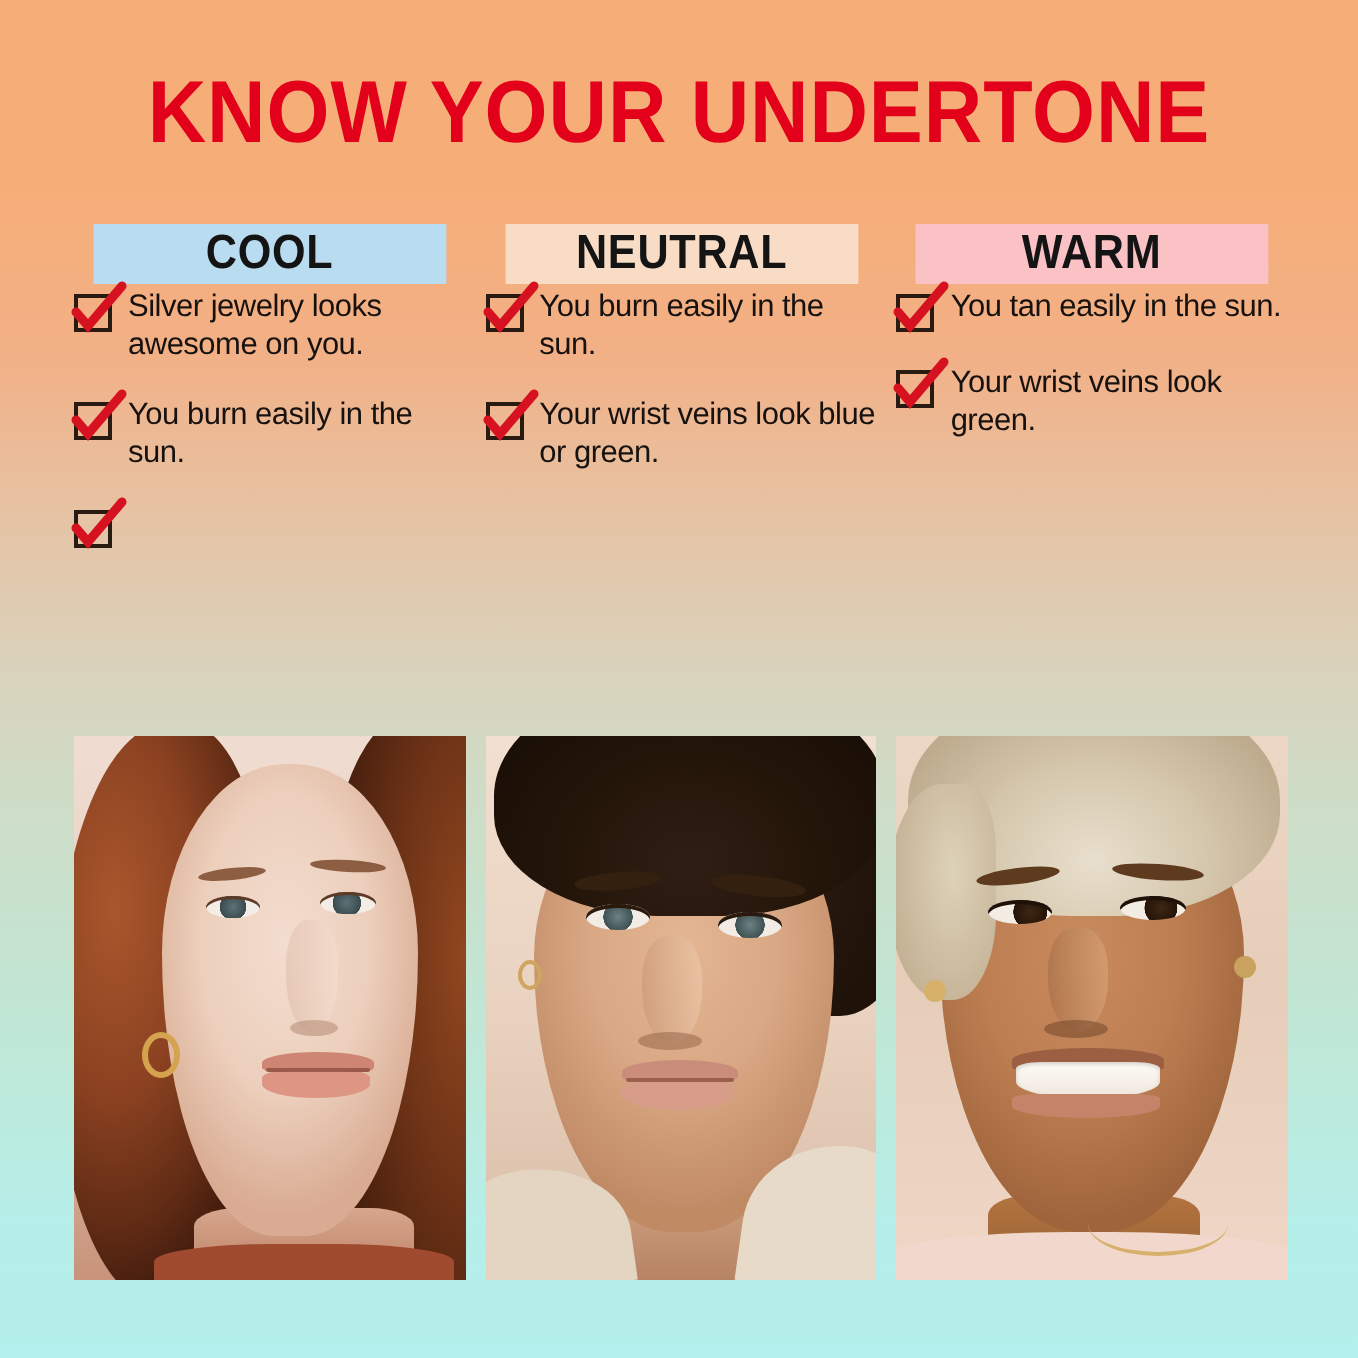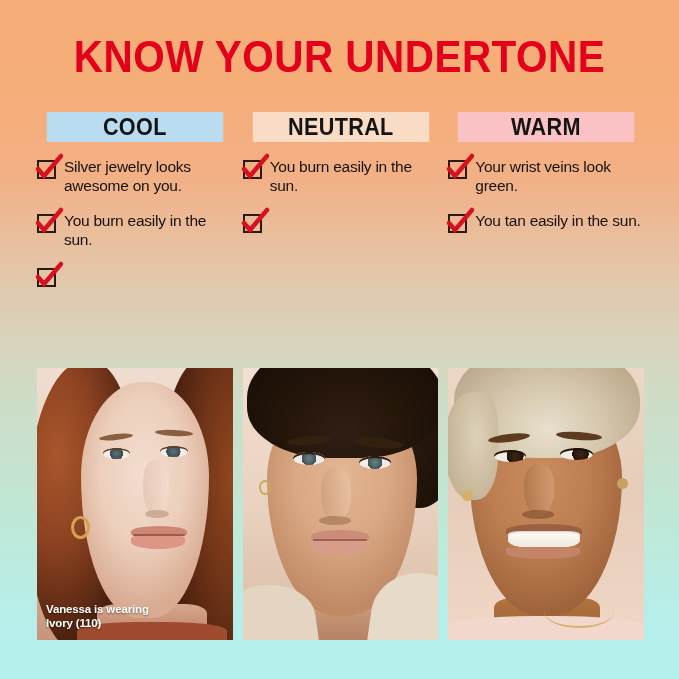--- a/index.html
+++ b/index.html
@@ -72,21 +72,21 @@
     font-weight: bold;
     letter-spacing: 0.4px;
     transform: scaleX(0.9);
     font-family: "Liberation Sans Narrow", "Liberation Sans", sans-serif;
   }
   .col-header.cool    { background: #b9dcf0; }
   .col-header.neutral { background: #f9dcc5; }
   .col-header.warm    { background: #fbc2c6; }
 
   .checklist {
-    margin-top: 15px;
+    margin-top: 2px;
   }
   .check-item {
     display: flex;
     align-items: flex-start;
     margin-bottom: 16px;
     position: relative;
   }
   .checkbox {
     position: relative;
     flex: 0 0 19px;
@@ -287,42 +287,43 @@
               </svg>
           </span>
           <span class="check-text">You burn easily in the sun.</span>
         </div>
         <div class="check-item">
           <span class="checkbox">
             <svg viewBox="0 0 28 28">
                 <path d="M3 15 L9 22 L26 2" fill="none" stroke="#d61221" stroke-width="4.5" stroke-linecap="round"></path>
               </svg>
           </span>
+          <span class="check-text">Your wrist veins look blue or green.</span>
         </div>
       </div>
     </div>
 
     <div class="column">
       <div class="col-header warm">WARM</div>
       <div class="checklist">
         <div class="check-item">
           <span class="checkbox">
             <svg viewBox="0 0 28 28">
                 <path d="M3 15 L9 22 L26 2" fill="none" stroke="#d61221" stroke-width="4.5" stroke-linecap="round"></path>
               </svg>
           </span>
+          <span class="check-text">You tan easily in the sun.</span>
+        </div>
+        <div class="check-item">
+          <span class="checkbox">
+            <svg viewBox="0 0 28 28">
+                <path d="M3 15 L9 22 L26 2" fill="none" stroke="#d61221" stroke-width="4.5" stroke-linecap="round"></path>
+              </svg>
+          </span>
           <span class="check-text">Your wrist veins look green.</span>
-        </div>
-        <div class="check-item">
-          <span class="checkbox">
-            <svg viewBox="0 0 28 28">
-                <path d="M3 15 L9 22 L26 2" fill="none" stroke="#d61221" stroke-width="4.5" stroke-linecap="round"></path>
-              </svg>
-          </span>
-          <span class="check-text">You tan easily in the sun.</span>
         </div>
       </div>
     </div>
   </div>
 
   <div class="photos">
 
     <div class="photo p1">
       <div class="layer bg-left-hair"></div>
       <div class="layer bg-right-hair"></div>
@@ -332,24 +333,20 @@
       <div class="layer brow-r"></div>
       <div class="layer eye-l"></div>
       <div class="layer eye-r"></div>
       <div class="layer nose"></div>
       <div class="layer nostril"></div>
       <div class="layer lips-u"></div>
       <div class="layer lips-l"></div>
       <div class="layer mouthline"></div>
       <div class="layer earring"></div>
       <div class="layer shirt"></div>
-      <div class="caption">
-        <div>Vanessa is wearing</div>
-        <div>Ivory (110)</div>
-      </div>
     </div>
 
     <div class="photo p2">
       <div class="layer hair-r"></div>
       <div class="layer neck"></div>
       <div class="layer face"></div>
       <div class="layer hair"></div>
       <div class="layer brow-l"></div>
       <div class="layer brow-r"></div>
       <div class="layer eye-l"></div>

